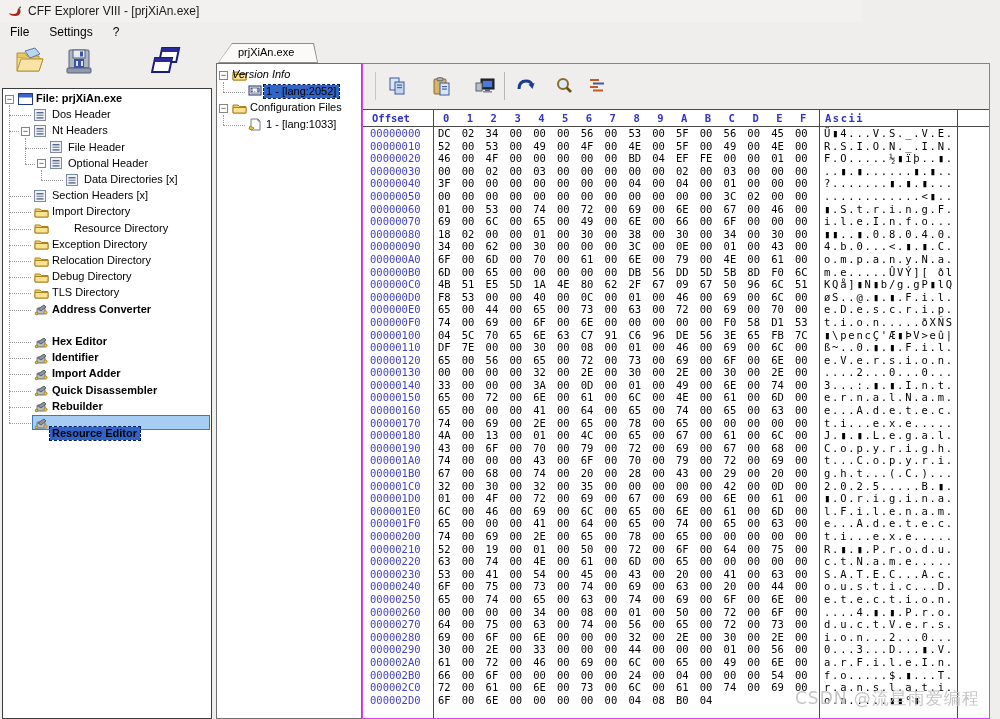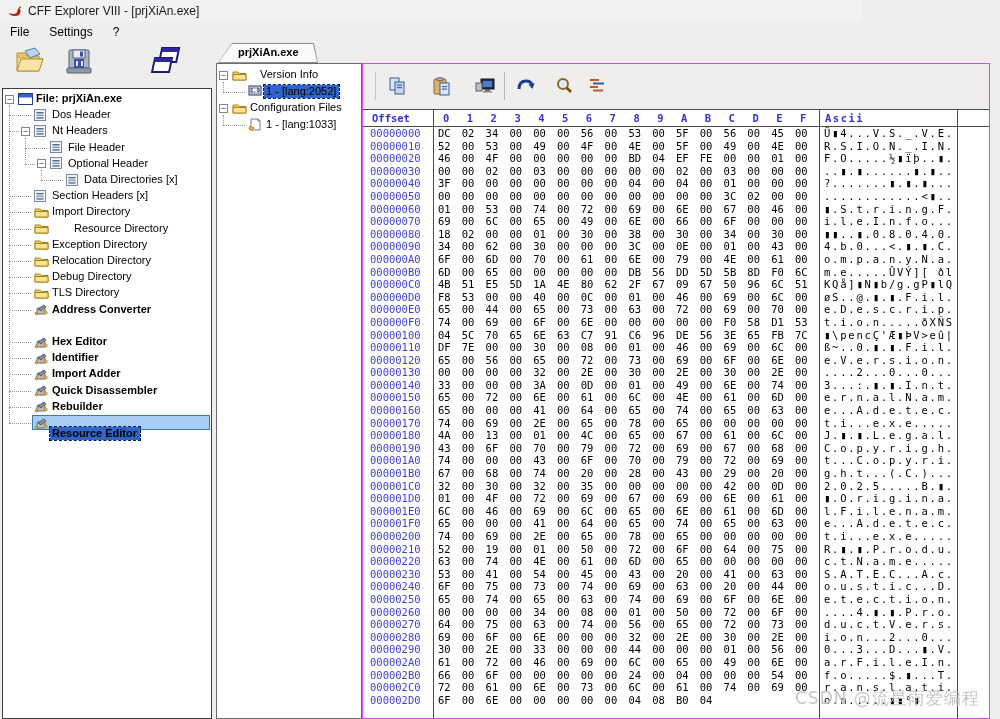--- a/index.html
+++ b/index.html
@@ -12,21 +12,21 @@
   .menubar{position:absolute;left:0;top:22px;width:1000px;height:19px;display:flex;align-items:center;font-size:12px;}
   .menubar .mitem{padding:2px 10px;cursor:default;}
   
   .tbicon{position:absolute;display:inline-flex;align-items:center;justify-content:center;}
   
   .tab{position:absolute;left:218px;top:43px;width:100px;height:20px;}
   .tab .shape{position:absolute;inset:0;background:#8f8f8f;
      clip-path:polygon(14px 0,96% 0,100% 100%,0 100%);}
   .tab .shape-in{position:absolute;inset:1px;background:#fbfaf9;
      clip-path:polygon(13px 0,96% 0,100% 100%,0 100%);}
-  .tab .tlabel{position:absolute;left:20px;top:3px;font-size:11px;font-weight:bold;}
+  .tab .tlabel{position:absolute;left:20px;top:3px;font-size:11px;font-weight:normal;}
   
   .left-panel{position:absolute;left:2px;top:88px;width:210px;height:631px;background:#fff;
               border:1px solid #3c3c3c;box-sizing:border-box;overflow:hidden;}
   .res-panel{position:absolute;left:216px;top:63px;width:146px;height:656px;background:#fff;
              border:1px solid #6e6e6e;box-sizing:border-box;overflow:hidden;}
   .hex-panel{position:absolute;left:362px;top:63px;width:628px;height:656px;background:#fff;
              border:1px solid #d946ef;box-sizing:border-box;}
   
   .tree{position:relative;width:100%;height:100%;font-size:11px;}
   .trow{position:absolute;left:0;right:0;white-space:nowrap;}
@@ -361,21 +361,21 @@
   <div class="res-panel">
     <div class="tree" id="res-tree">
         <div class="trow" style="top: 3px; height: 16.5px;">
           <span class="expander" style="left: 2px; top: 3.75px;">−</span>
           <span class="ticon-slot" style="left: 15px; top: 1.75px;">
             <svg width="15" height="12">
               <path d="M1 3 L6 3 L7.5 4.5 L14 4.5 L14 11 L1 11 Z" fill="#f6cd62" stroke="#a98420"></path>
               <path d="M1 5.5 L14 5.5 L14 11 L1 11 Z" fill="#fbe291" stroke="#a98420"></path>
             </svg>
           </span>
-          <span class="tlabel2" style="left: 41px; top: 1.25px;">Version Info</span>
+          <span class="tlabel2" style="left: 13px; top: 1.25px; font-style: italic;">Version Info</span>
         </div>
         <div class="spine" style="left: 6px; top: 17.5px; height: 10.25px;"></div>
         <div class="trow" style="top: 19.5px; height: 16.5px;">
           <span class="stub" style="left: 6px; width: 22px; top: 8.25px;"></span>
           <span class="ticon-slot" style="left: 31px; top: 1.75px;">
             <svg width="15" height="11">
               <rect x="1" y="1" width="12" height="9" fill="#dfe6f2" stroke="#28335e"></rect>
               <rect x="3" y="3" width="8" height="5" fill="#f7f9fc" stroke="#28335e" stroke-width="0.6"></rect>
               <text x="7" y="7.4" font-size="5.4" text-anchor="middle" fill="#1a2a6a" font-family="monospace">1.0</text>
             </svg>

